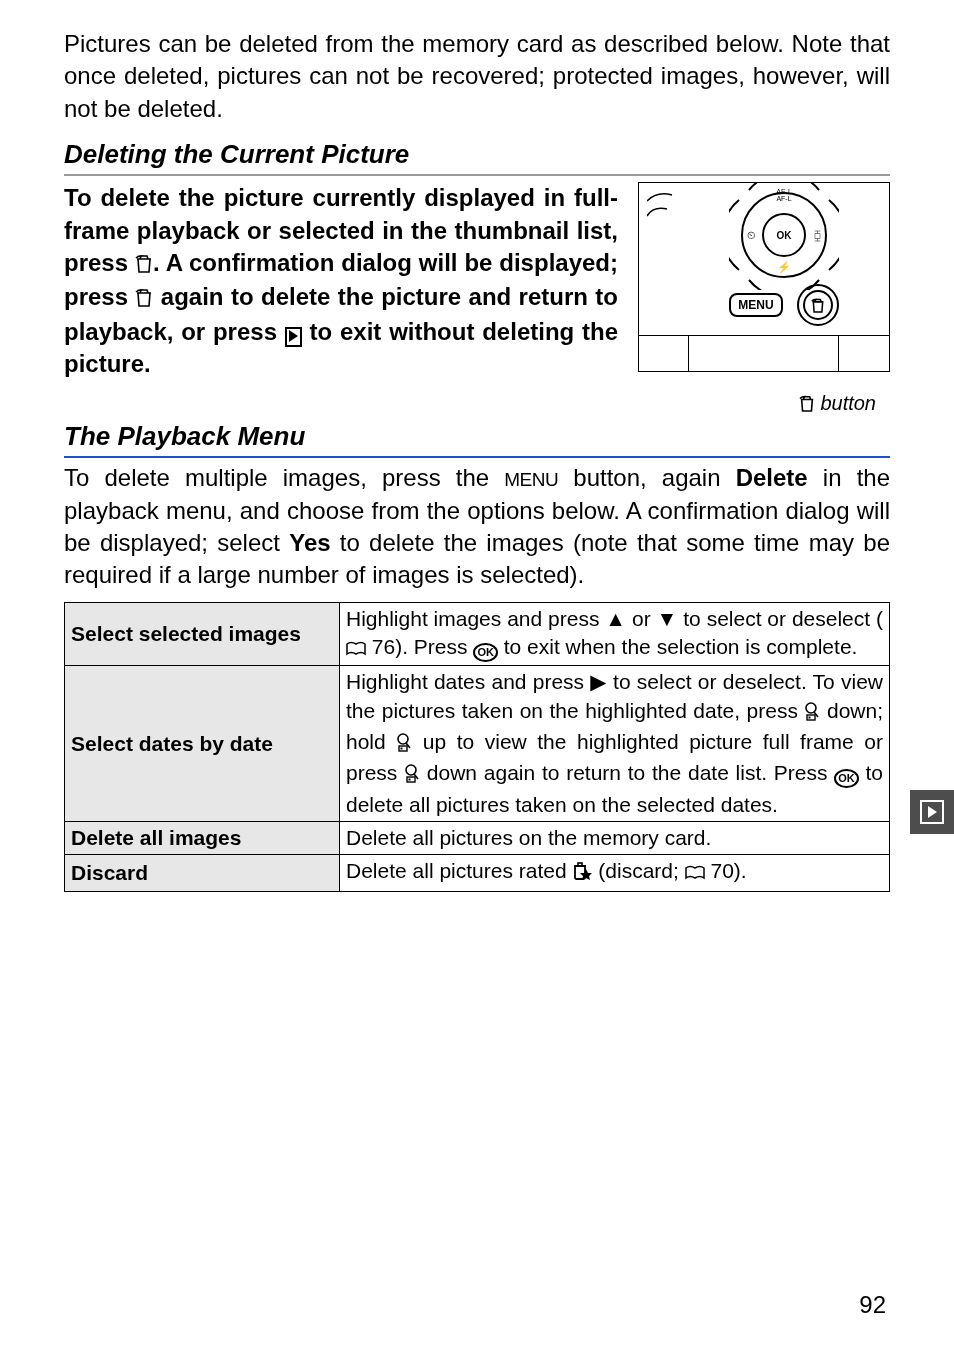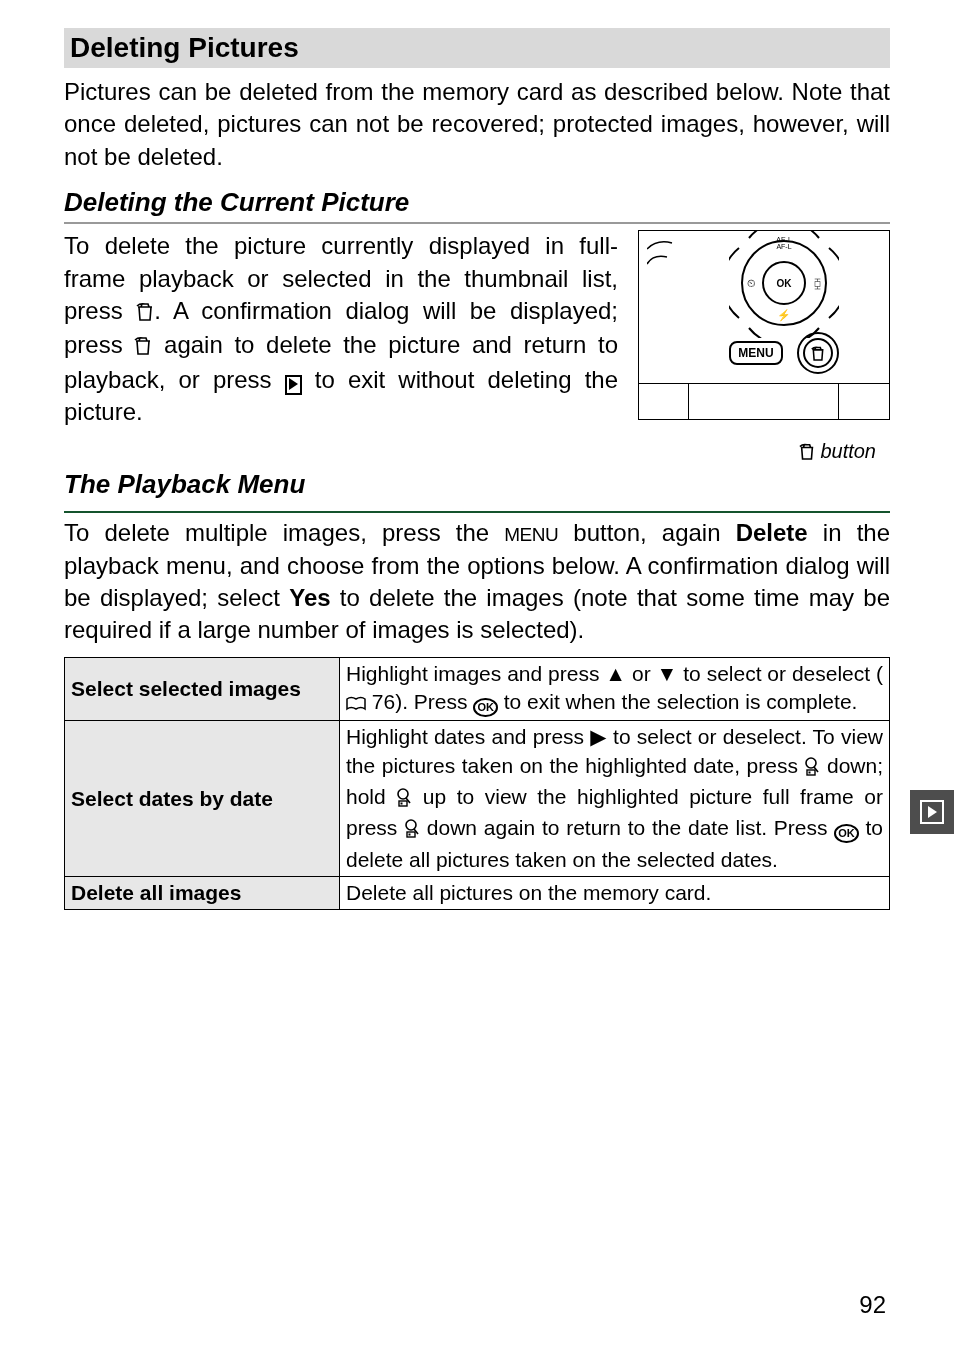--- a/index.html
+++ b/index.html
@@ -36,35 +36,36 @@
     font-size: 26px;
     border-bottom: 2px solid #999;
     padding-bottom: 4px;
     margin-bottom: 6px;
     margin-top: 14px;
   }
   .sub-header-alt {
     font-style: italic;
     font-weight: bold;
     font-size: 26px;
-    border-bottom: 2px solid #14532d;
-    padding-bottom: 11px;
+    border-bottom: 2px solid #1d4ed8;
+    padding-bottom: 4px;
     margin-bottom: 4px;
     margin-top: 4px;
   }
   .row {
     display: flex;
     gap: 12px;
     margin-bottom: 2px;
   }
   .col-text {
     flex: 1;
     font-size: 24px;
     line-height: 1.35;
     text-align: justify;
+    font-weight: bold;
   }
   .col-fig {
     width: 260px;
     flex: 0 0 260px;
     display: flex;
     flex-direction: column;
     align-items: flex-end;
   }
   .camera-box {
     width: 252px;
@@ -207,21 +208,20 @@
     display: flex;
     align-items: center;
     gap: 6px;
   }
 </style>
 </head>
 <body>
 
 <div class="page">
 
-  <div class="section-header">Deleting Pictures</div>
 
   <div class="intro">Pictures can be deleted from the memory card as described below. Note that once deleted, pictures can not be recovered; protected images, however, will not be deleted.</div>
 
   <div class="sub-header">Deleting the Current Picture</div>
 
   <div class="row">
     <div class="col-text">
       <span>To delete the picture currently displayed in full-frame playback or selected in the thumbnail list, press </span><span class="trash-glyph"><svg width="18" height="20" viewBox="0 0 18 20">
             <path d="M3 6 L15 6 L14 19 L4 19 Z M6 3 L12 3 L13 6 L5 6 Z M2 6 L16 6 M1 5 Q4 2 9 3" fill="none" stroke="#000" stroke-width="1.6"></path>
           </svg></span><span>. A confirmation dialog will be displayed; press </span><span class="trash-glyph"><svg width="18" height="20" viewBox="0 0 18 20">
@@ -312,20 +312,33 @@
                 <line x1="10" y1="11" x2="14" y2="16" stroke="#000" stroke-width="1.6"></line>
                 <rect x="3" y="14" width="8" height="5" fill="none" stroke="#000" stroke-width="1.4"></rect>
                 <rect x="4.5" y="15.5" width="2" height="2" fill="#000"></rect>
               </svg></span><span> down again to return to the date list. Press </span><span class="ok-circ">OK</span><span> to delete all pictures taken on the selected dates.</span>
       </td>
     </tr>
     <tr>
       <th>Delete all images</th>
       <td>Delete all pictures on the memory card.</td>
     </tr>
+    <tr>
+      <th>Discard</th>
+      <td>
+        <span>Delete all pictures rated </span><span class="discard-glyph"><svg width="20" height="20" viewBox="0 0 20 20">
+                <rect x="3" y="5" width="10" height="13" rx="1.5" fill="none" stroke="#000" stroke-width="1.8"></rect>
+                <rect x="6" y="2" width="4" height="3" fill="none" stroke="#000" stroke-width="1.6"></rect>
+                <line x1="2" y1="5" x2="14" y2="5" stroke="#000" stroke-width="1.8"></line>
+                <polygon points="14,8 16,12 20,12 17,15 18,19 14,17 10,19 11,15 8,12 12,12" fill="#000"></polygon>
+              </svg></span><span> (discard; </span><span class="book-glyph"><svg width="20" height="15" viewBox="0 0 20 15">
+                <path d="M1 3 Q5 0 10 3 Q15 0 19 3 L19 13 Q15 10 10 13 Q5 10 1 13 Z" fill="none" stroke="#000" stroke-width="1.5"></path>
+              </svg></span><span> 70).</span>
+      </td>
+    </tr>
   </tbody>
     </table>
 
   <div class="side-tab">
     <div class="side-tab-inner">
         <div class="t"></div>
       </div>
   </div>
 
   <div class="page-number">92</div>

